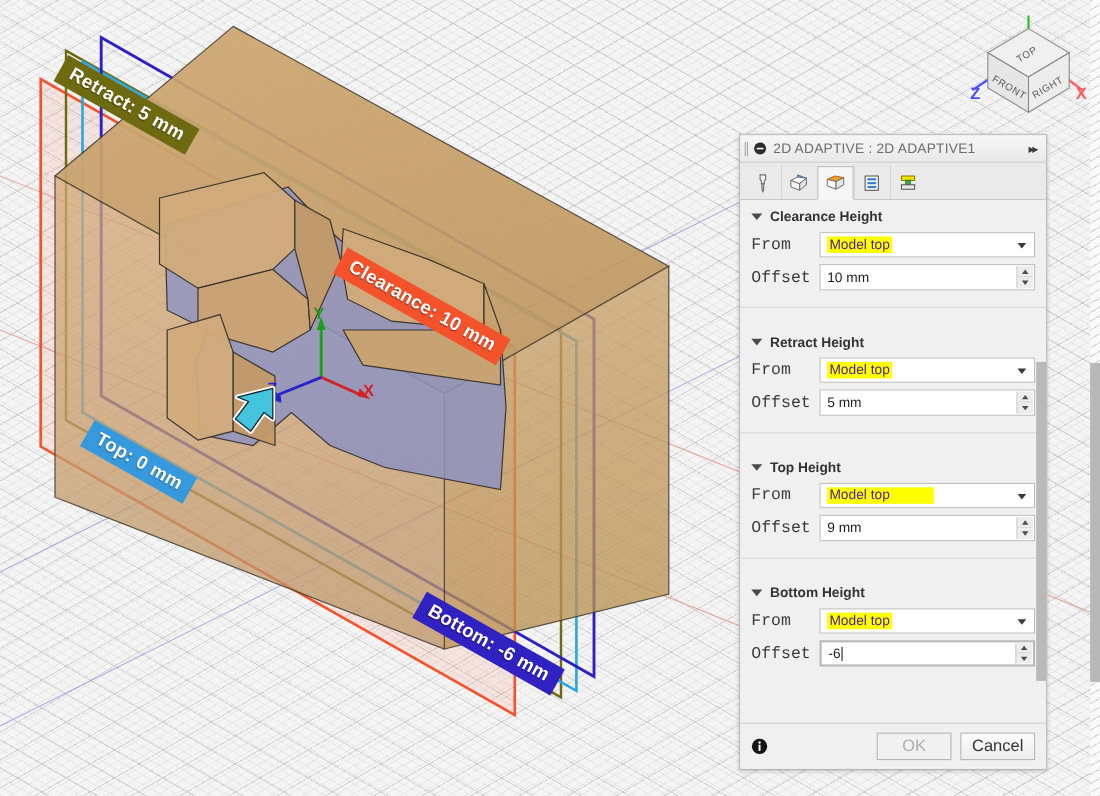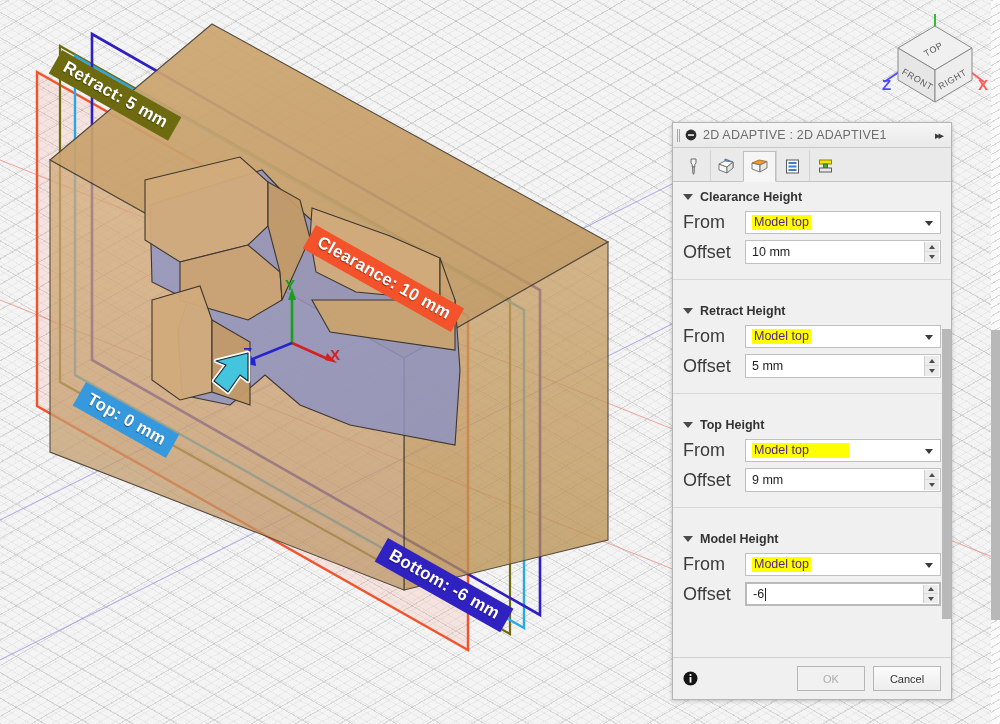--- a/index.html
+++ b/index.html
@@ -104,21 +104,21 @@
   #panel-body { flex: 1 1 auto; overflow: hidden; padding-top: 4px; background: #f0f0f0; }
   .section { padding: 4px 10px 6px 10px; }
   .section + .section { border-top: 1px solid #d7d7d7; margin-top: 3px; padding-top: 24px; }
   .sec-head {
     display: flex; align-items: center; gap: 7px;
     font-weight: bold; font-size: 12.5px; color: #333;
     margin-bottom: 7px; cursor: pointer;
   }
   .caret { width: 0; height: 0; border-left: 5px solid transparent; border-right: 5px solid transparent; border-top: 6px solid #4a4a4a; }
   .row { display: flex; align-items: center; margin-bottom: 6px; }
-  .row-label { width: 62px; flex: 0 0 62px; font-size: 18px; color: #3b3b3b; }
+  .row-label { width: 62px; flex: 0 0 62px; font-size: 15px; color: #3b3b3b; font-family: Liberation Mono, monospace; }
 
   .combo {
     position: relative; flex: 1 1 auto; height: 23px;
     background: #ffffff; border: 1px solid #c0c0c0;
     display: flex; align-items: center;
   }
   .combo-value {
     font-size: 12.5px; color: #4c1d95; margin-left: 6px;
     background: #ffff00; padding: 1px 2px; line-height: 1.05;
   }
@@ -153,21 +153,21 @@
     background: #f0f0f0;
     display: flex; align-items: center; padding: 0 10px;
     gap: 8px;
   }
   #info-icon { width: 15px; height: 15px; flex: 0 0 15px; cursor: pointer; }
   .footer-spacer { flex: 1 1 auto; }
   .btn {
     min-width: 68px; height: 25px;
     border: 1px solid #b6b6b6;
     background: linear-gradient(#fbfbfb, #ededed);
-    font-size: 11px; color: #333;
+    font-size: 15px; color: #333;
     display: flex; align-items: center; justify-content: center;
     cursor: pointer;
   }
   .btn.disabled { color: #adadad; background: #f1f1f1; cursor: default; }
 
   
   #panel-scroll {
     position: absolute; right: 0; top: 0; bottom: 0; width: 9px;
     background: transparent;
   }
@@ -440,21 +440,21 @@
                   <i class="tri-dn"></i>
                 </span>
             </span>
           </div>
         </div>
       </div>
 
       <div class="section">
         <div class="sec-head">
           <span class="caret"></span>
-          <span>Model Height</span>
+          <span>Bottom Height</span>
         </div>
         <div class="row">
           <div class="row-label">From</div>
           <div class="combo">
             <span class="combo-value">Model top</span>
             <span class="combo-arrow"></span>
           </div>
         </div>
         <div class="row">
           <div class="row-label">Offset</div>

